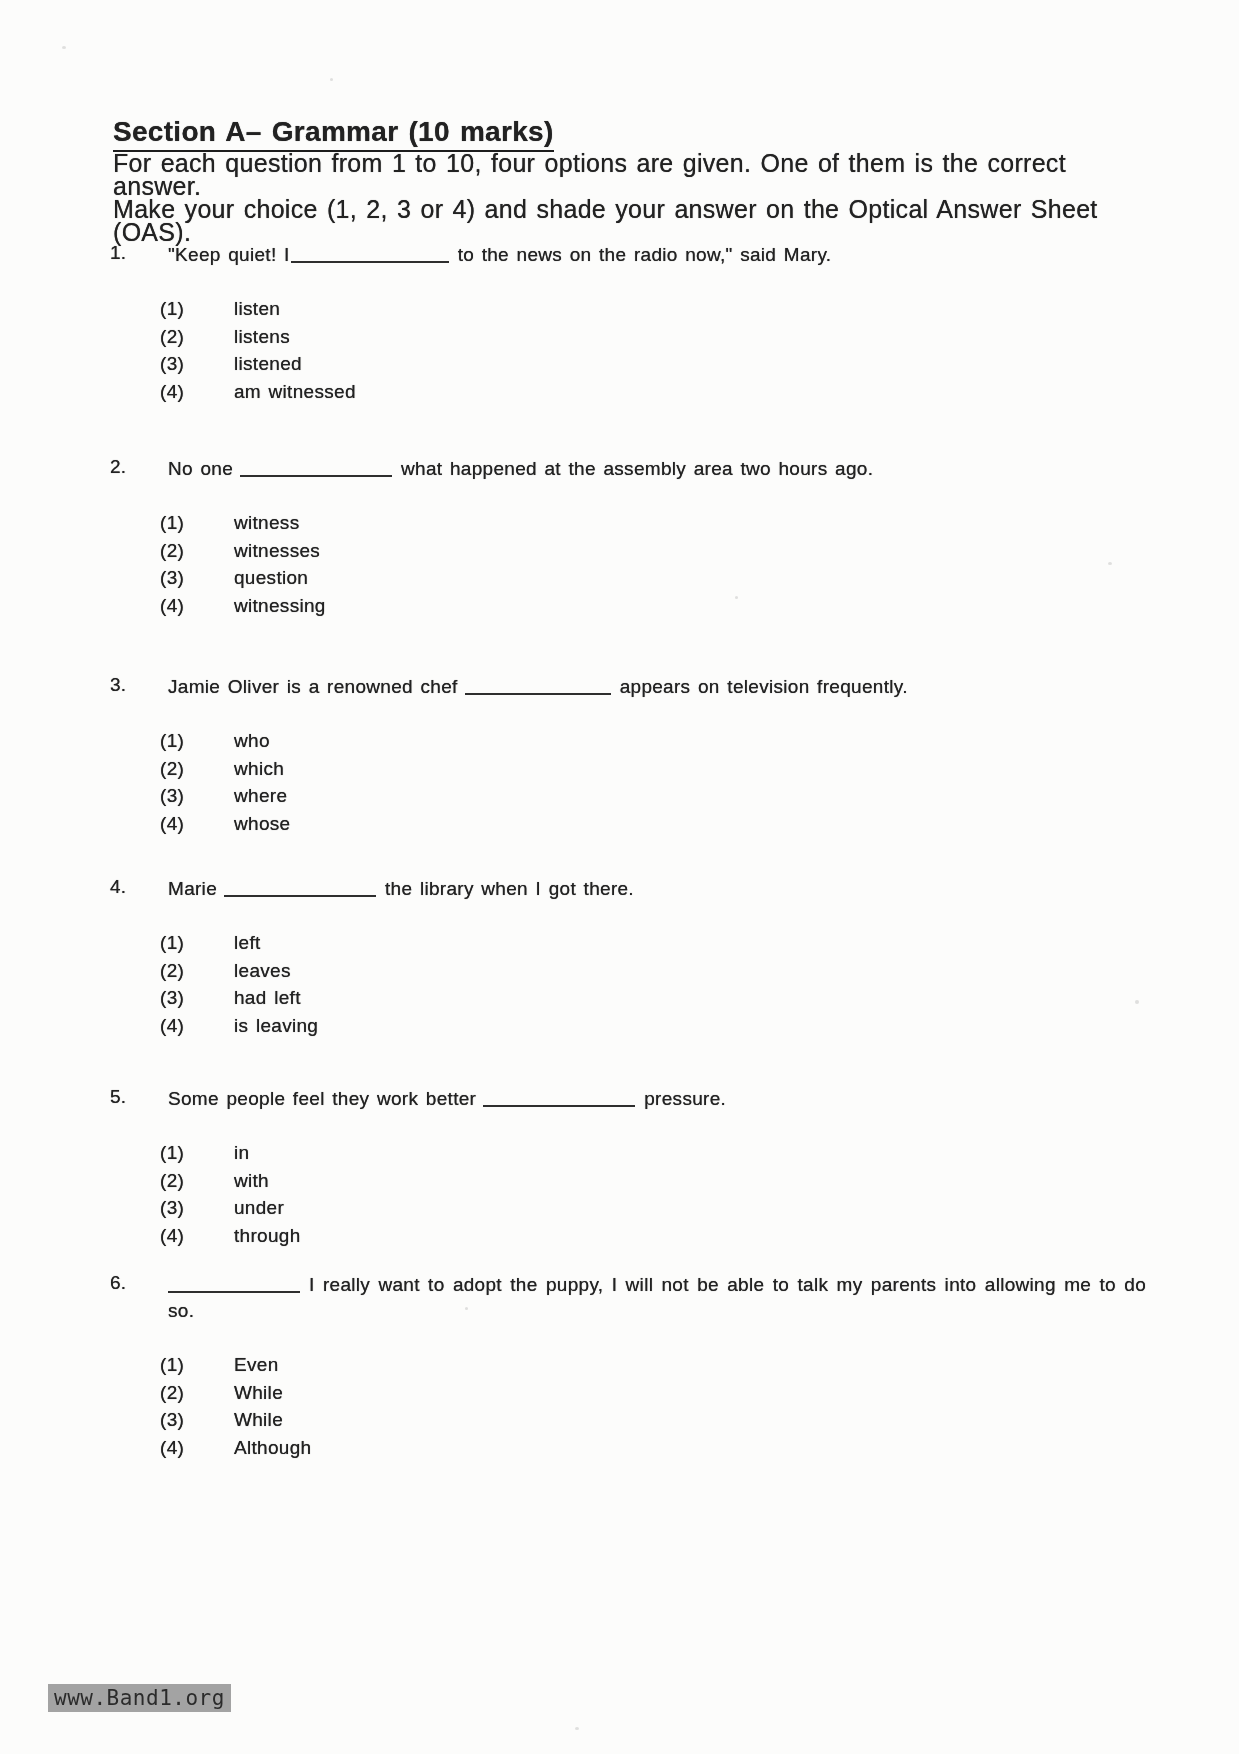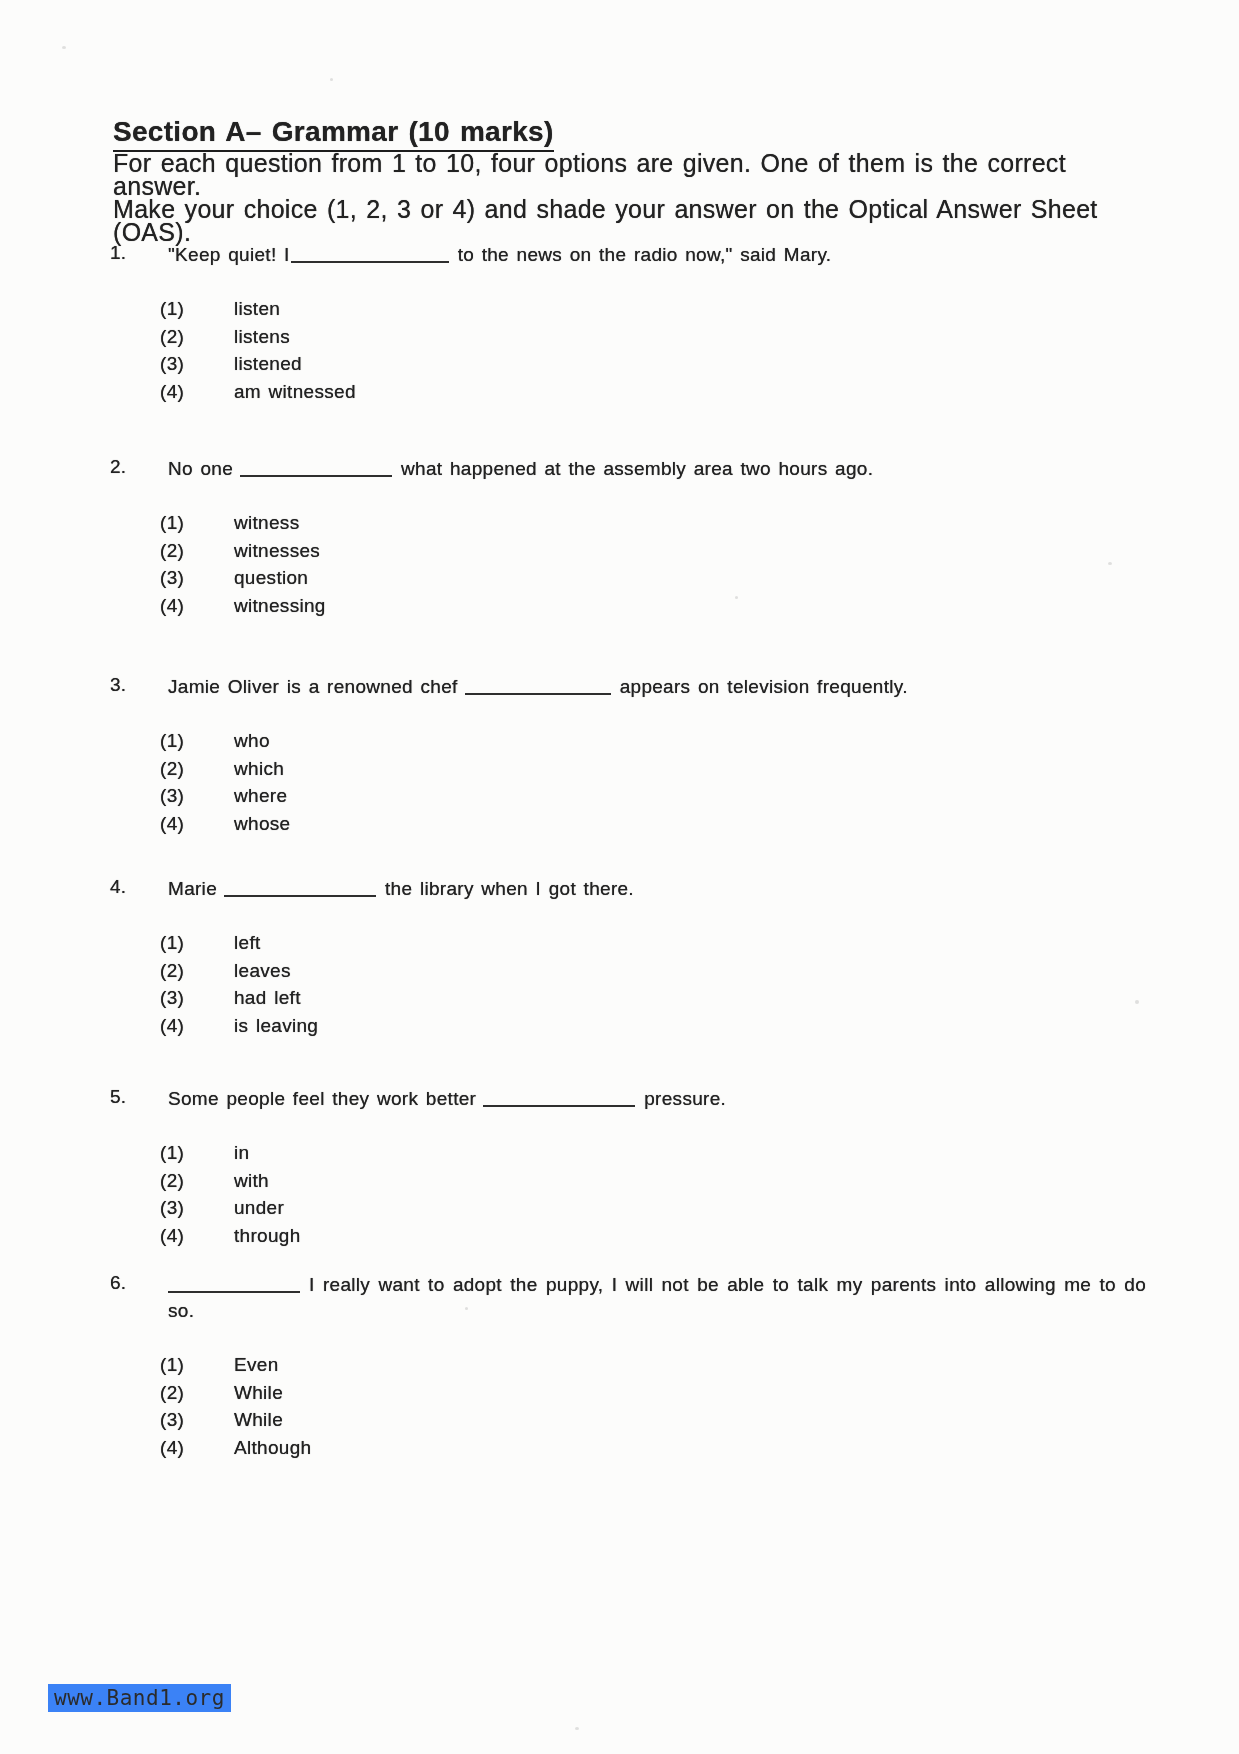--- a/index.html
+++ b/index.html
@@ -45,21 +45,21 @@
   .blank-q4{width:152px;}
   .blank-q5{width:152px;}
   .blank-q6{width:132px;margin-left:0;}
   .options{margin:27px 0 0 60px;}
   .option{display:flex;font-size:19px;line-height:27.5px;}
   .opt-label{width:74px;flex:0 0 74px;}
   .watermark{
     position:absolute;left:48px;top:1684px;
     font-family:"DejaVu Sans Mono", monospace;
     font-size:21px;letter-spacing:0.5px;color:#2b2b2b;
-    background:#3b82f6;padding:2px 6px;
+    background:#a3a3a3;padding:2px 6px;
   }
   .speck{position:absolute;background:#9a9a9a;border-radius:50%;opacity:0.3;}
 </style>
 </head>
 <body>
 
 <div class="page">
 
   <div class="title scan">Section A– Grammar (10 marks)</div>
 

